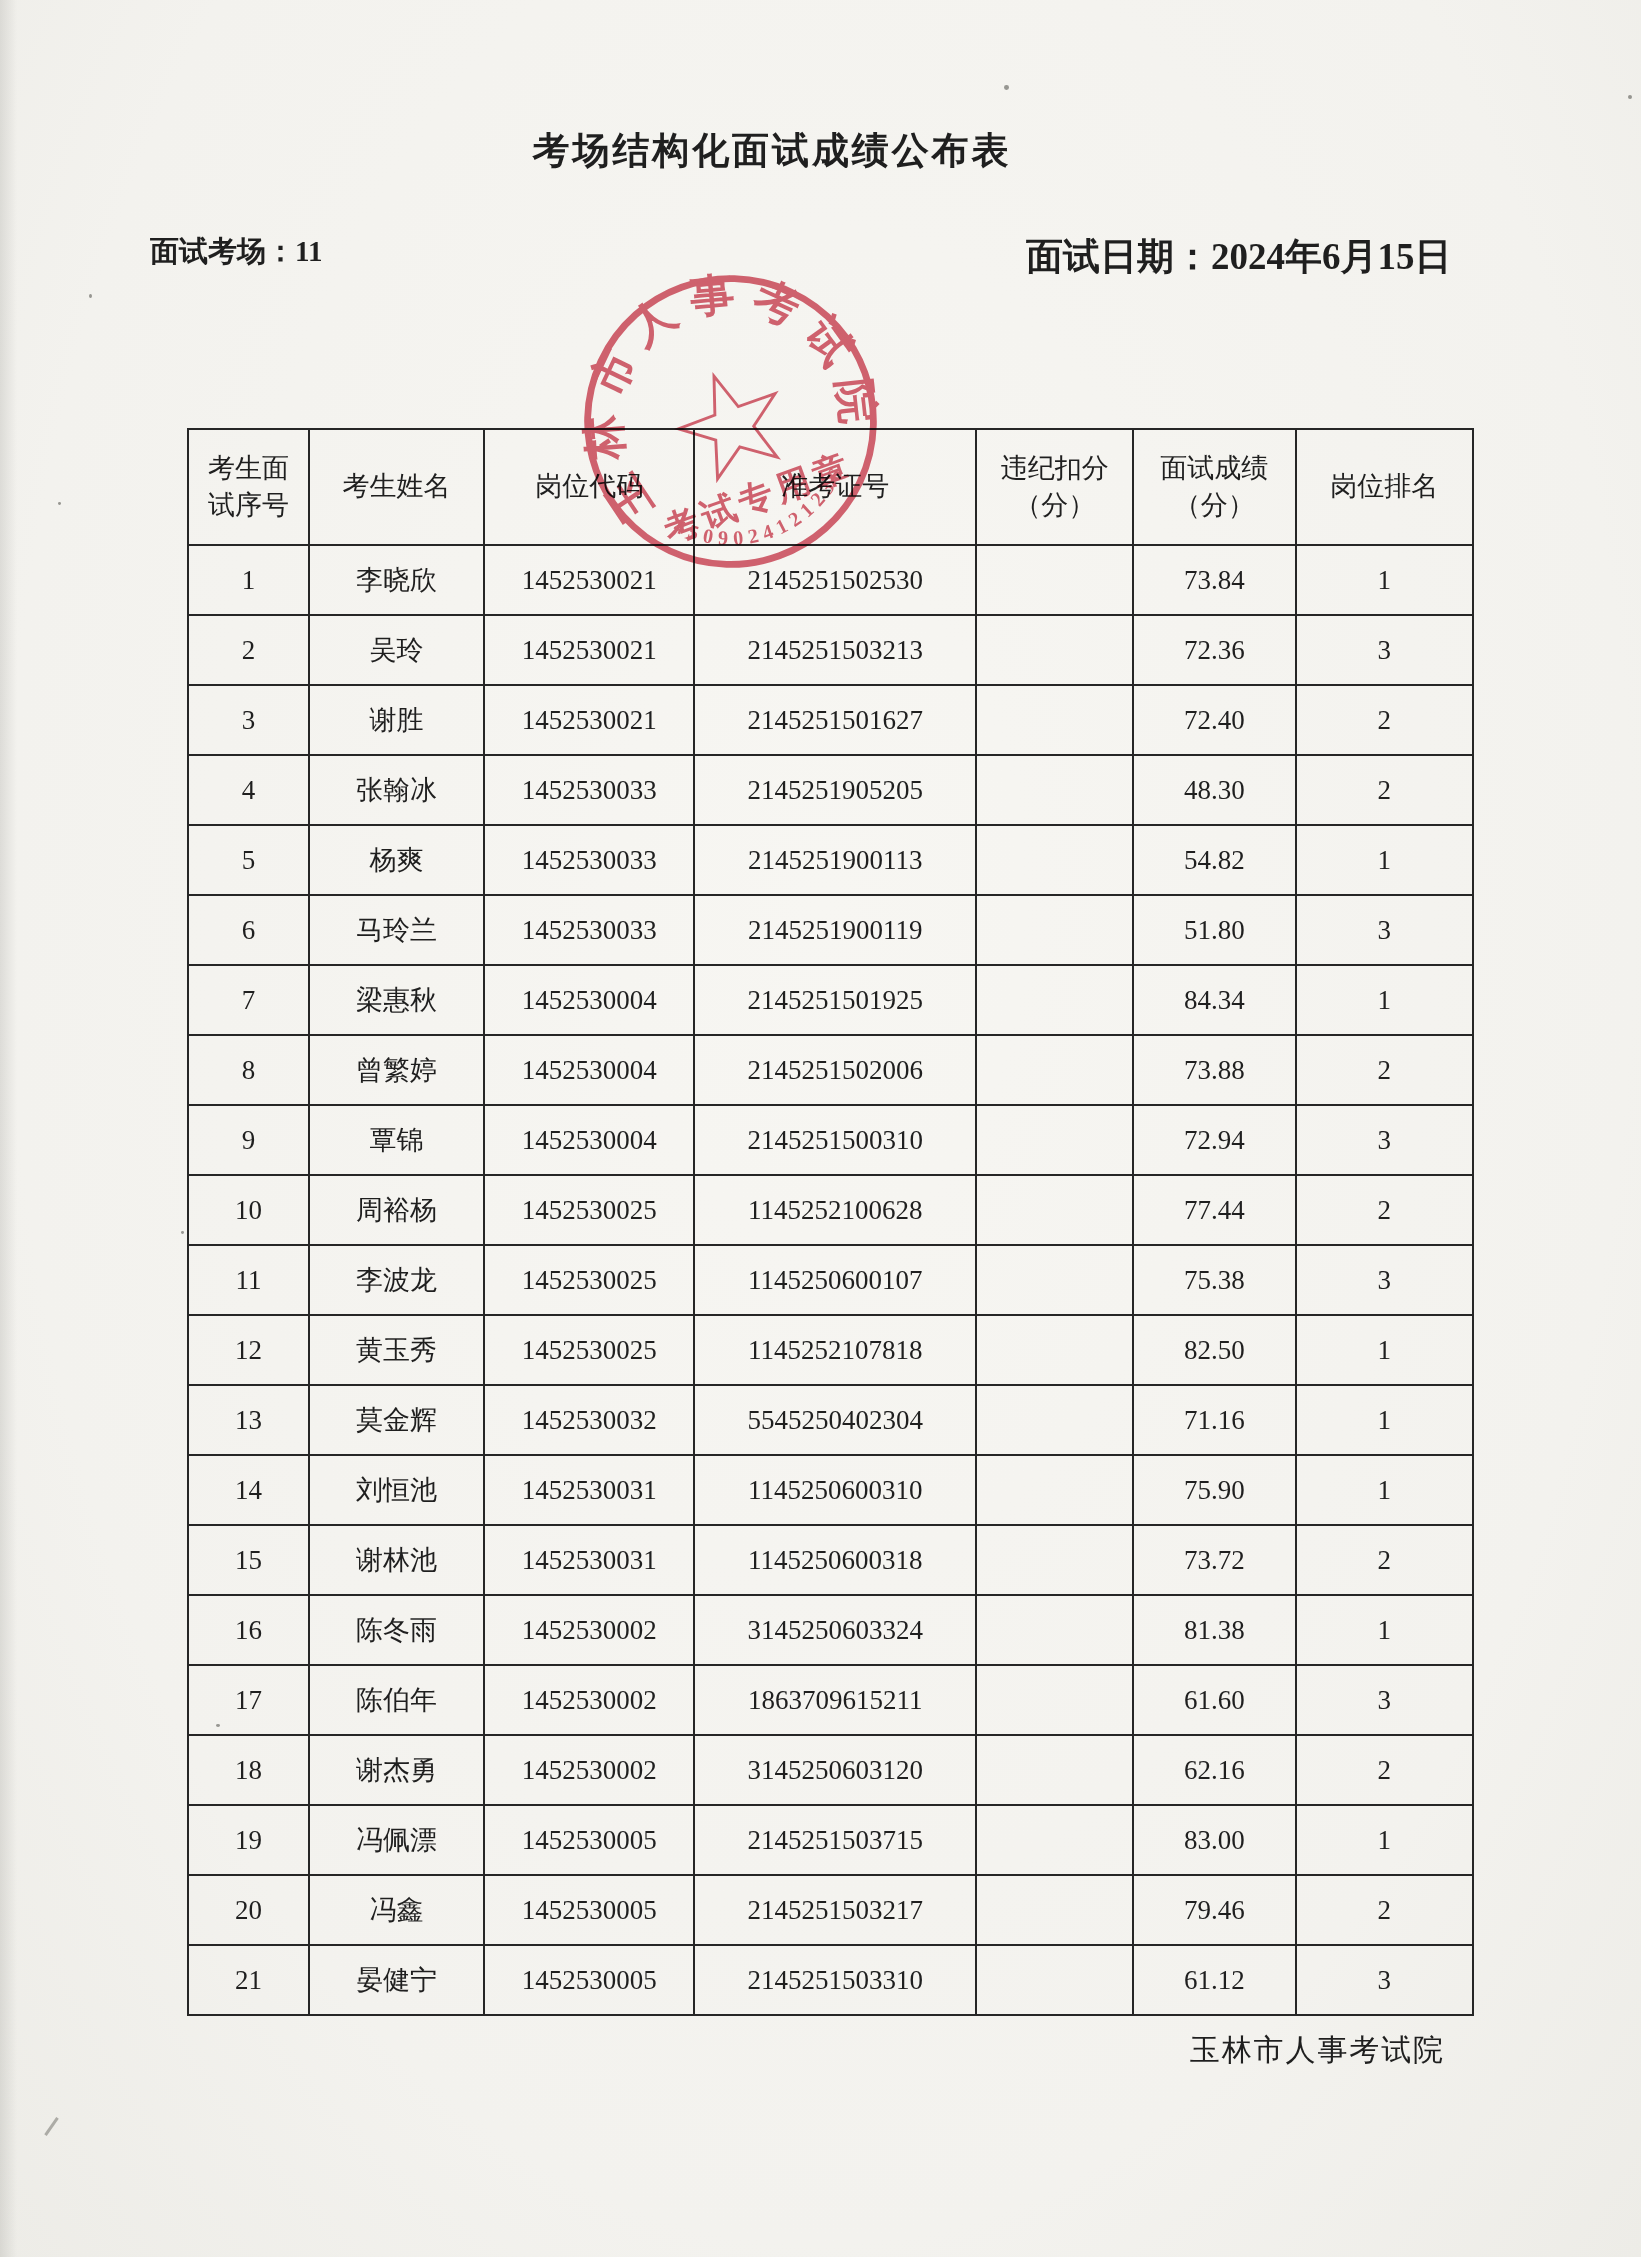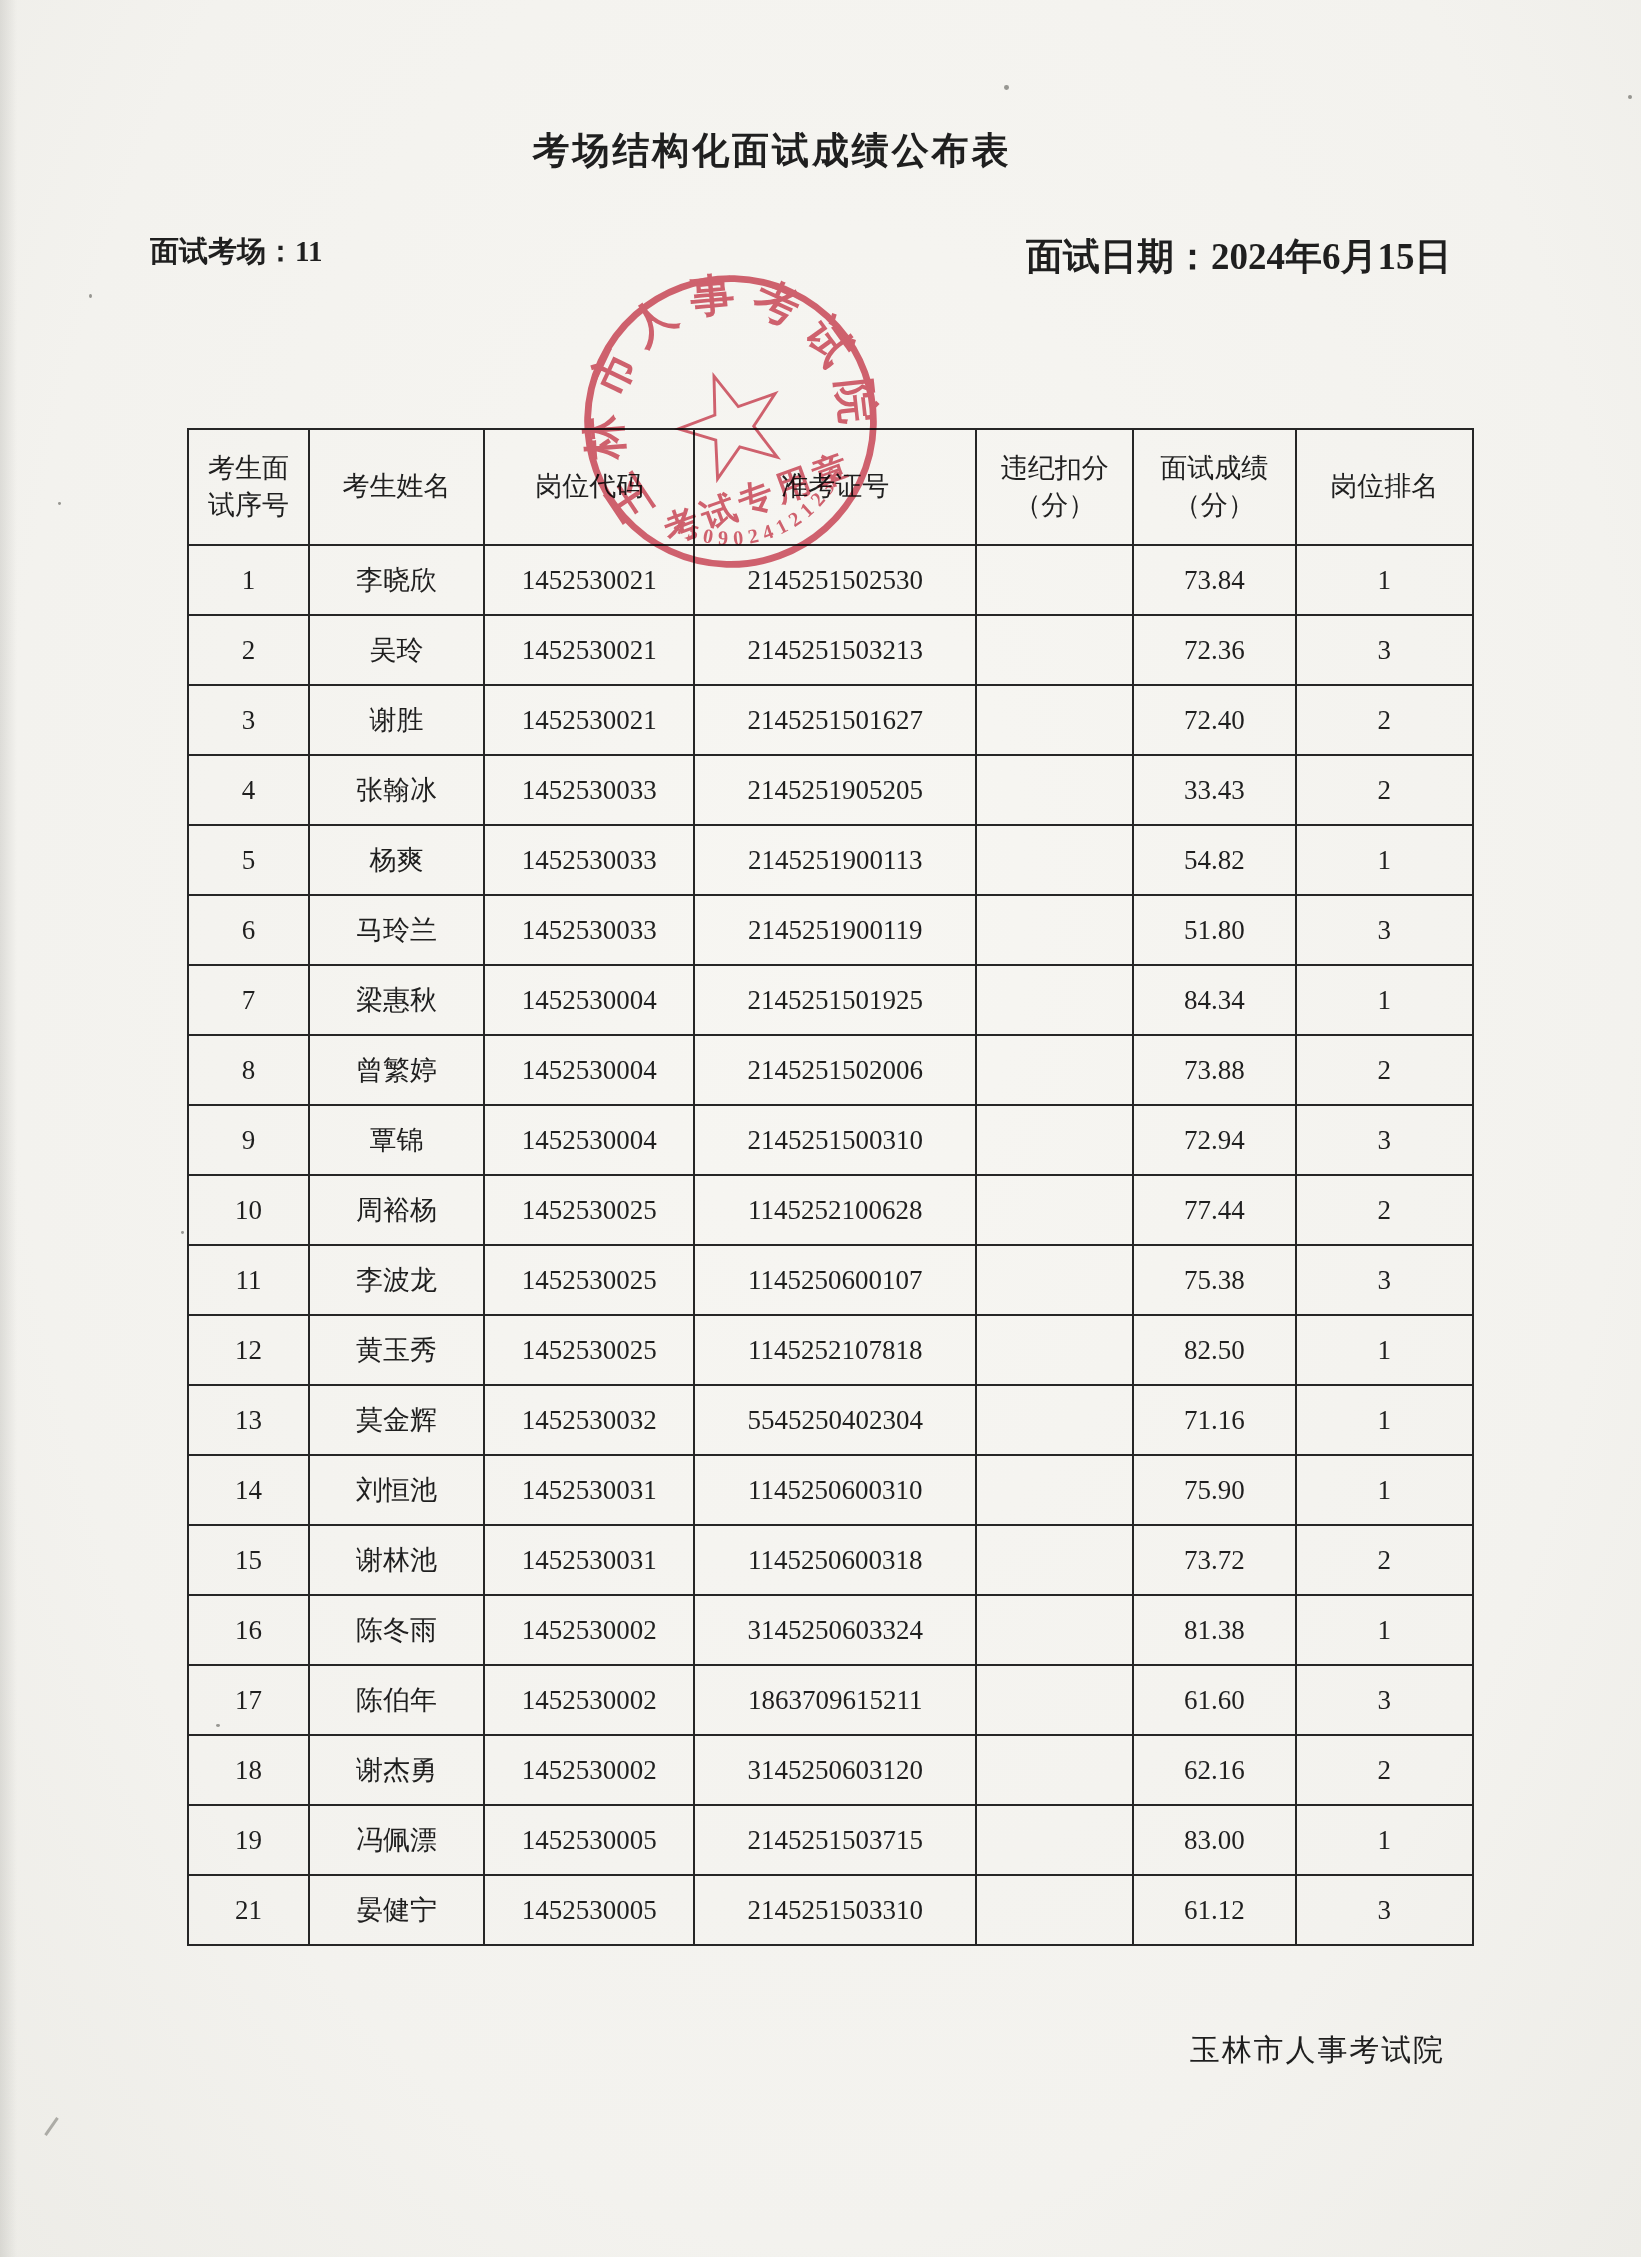--- a/index.html
+++ b/index.html
@@ -175,21 +175,21 @@
           <td></td>
           <td>72.40</td>
           <td>2</td>
         </tr>
         <tr>
           <td>4</td>
           <td>张翰冰</td>
           <td>1452530033</td>
           <td>2145251905205</td>
           <td></td>
-          <td>33.43</td>
+          <td>48.30</td>
           <td>2</td>
         </tr>
         <tr>
           <td>5</td>
           <td>杨爽</td>
           <td>1452530033</td>
           <td>2145251900113</td>
           <td></td>
           <td>54.82</td>
           <td>1</td>
@@ -312,20 +312,29 @@
           <td>2</td>
         </tr>
         <tr>
           <td>19</td>
           <td>冯佩漂</td>
           <td>1452530005</td>
           <td>2145251503715</td>
           <td></td>
           <td>83.00</td>
           <td>1</td>
+        </tr>
+        <tr>
+          <td>20</td>
+          <td>冯鑫</td>
+          <td>1452530005</td>
+          <td>2145251503217</td>
+          <td></td>
+          <td>79.46</td>
+          <td>2</td>
         </tr>
         <tr>
           <td>21</td>
           <td>晏健宁</td>
           <td>1452530005</td>
           <td>2145251503310</td>
           <td></td>
           <td>61.12</td>
           <td>3</td>
         </tr>

